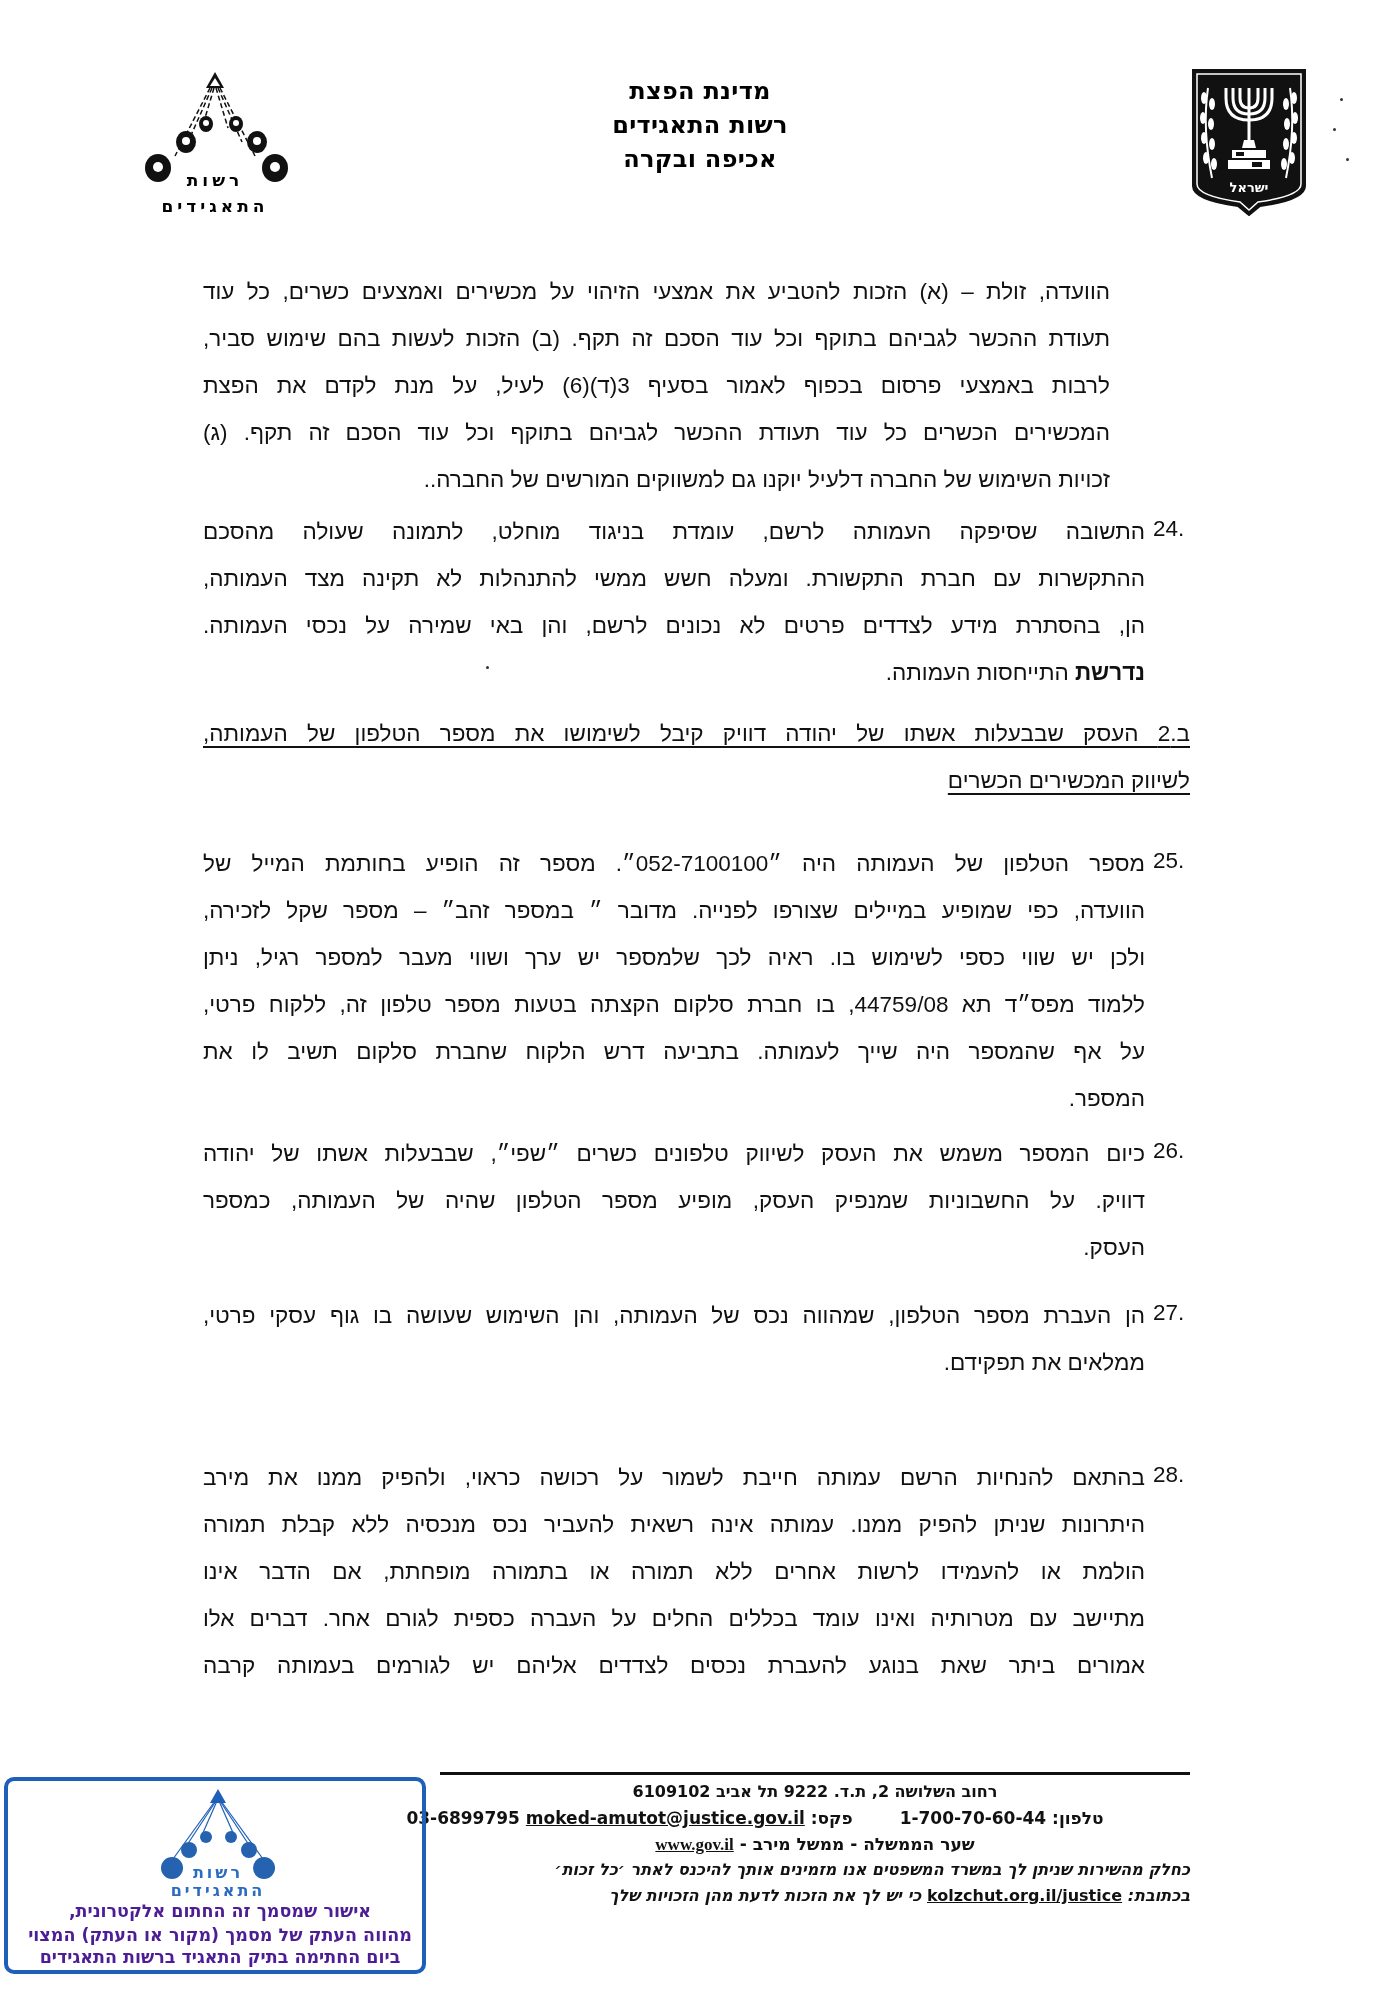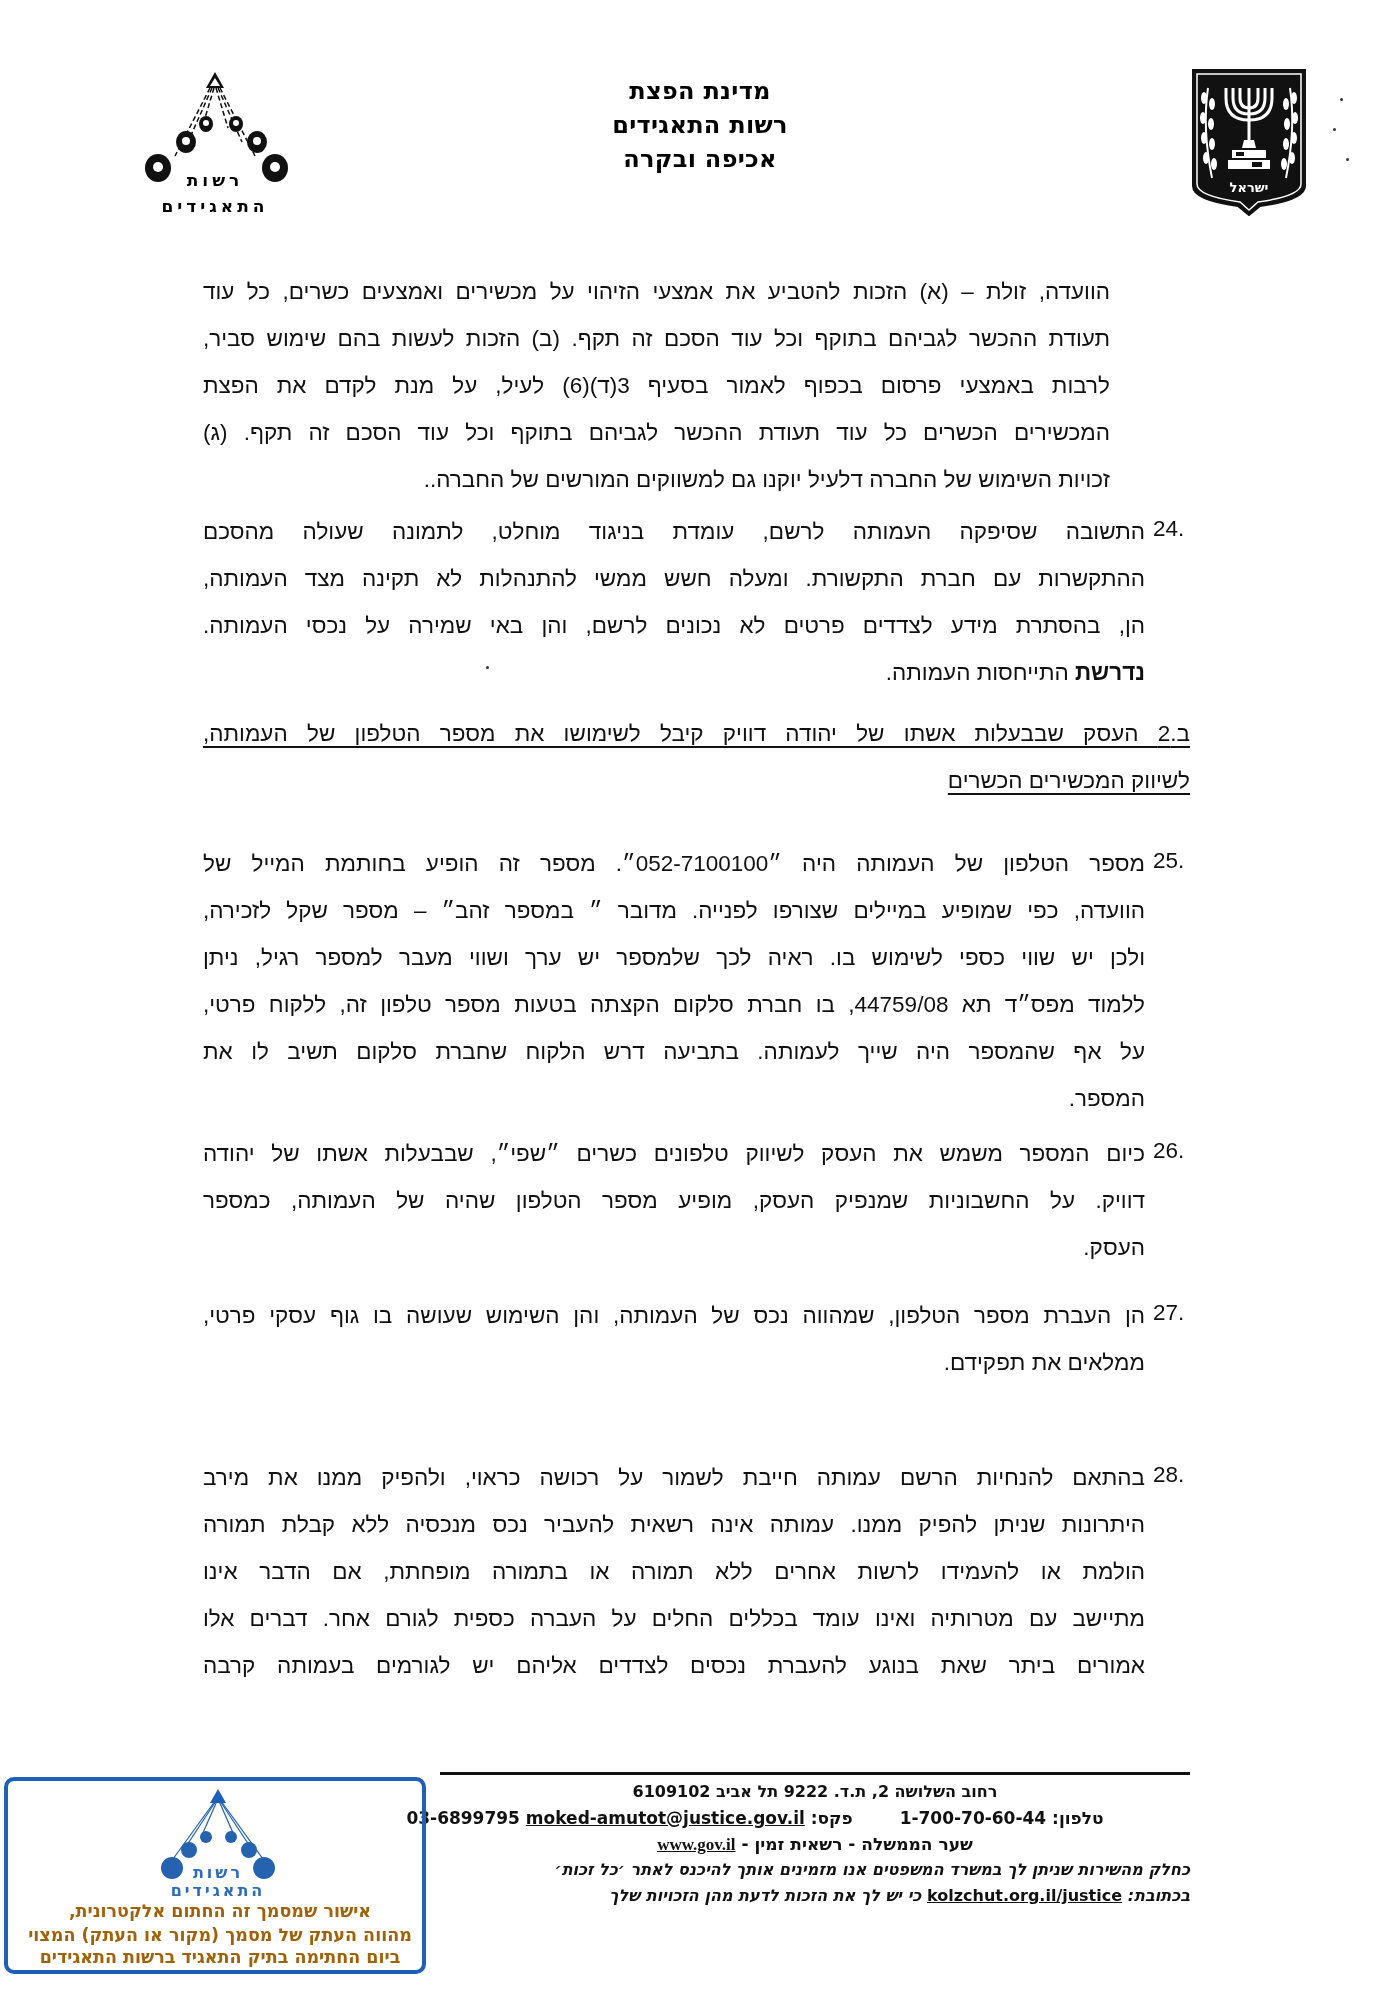--- a/index.html
+++ b/index.html
@@ -28,21 +28,21 @@
     
     .footer-rule { position: absolute; left: 440px; top: 1772px; width: 750px; height: 3px; background: #111; }
     .foot { position: absolute; direction: rtl; text-align: center; font-family: "DejaVu Sans", sans-serif;
             font-weight: bold; color: #111; white-space: nowrap; }
     .foot-it { font-style: italic; }
     .link { text-decoration: underline; }
 
     
     .stamp { position: absolute; left: 4px; top: 1777px; width: 422px; height: 197px; border: 4px solid #1e5fb8;
              border-radius: 10px; box-sizing: border-box; background: rgba(255,255,255,0.0); }
-    .stamp-text { position: absolute; left: 10px; width: 404px; direction: rtl; text-align: center; color: #a16207;
+    .stamp-text { position: absolute; left: 10px; width: 404px; direction: rtl; text-align: center; color: #4c1d95;
                   font-family: "DejaVu Sans", sans-serif; font-weight: bold; font-size: 17.5px; line-height: 25px; }
     .stamp-caption { position: absolute; direction: rtl; text-align: center; color: #2b6cc0;
                      font-family: "DejaVu Sans", sans-serif; font-weight: bold; font-size: 16px; letter-spacing: 3px; }
     .speck { position: absolute; width: 3px; height: 3px; background: #333; border-radius: 50%; }
   </style>
 </head>
 <body>
 
 <div class="logo-left">
   <svg width="150" height="120" viewBox="0 0 150 120">
@@ -190,21 +190,21 @@
 
 <div class="foot" style="left:320px; top:1806px; width:870px; font-size:17px; line-height:24px;">
   <span>טלפון:</span>
   <span style="direction:ltr;unicode-bidi:embed;margin-left:35px;">1-700-70-60-44</span>
   &nbsp;<span>פקס:</span>
   <span style="direction:ltr;unicode-bidi:embed;">03-6899795</span>
   <span class="link" style="direction:ltr;unicode-bidi:embed;">moked-amutot@justice.gov.il</span>
 </div>
 
 <div class="foot" style="left:440px; top:1832px; width:750px; font-size:17px; line-height:24px;">
-  <span>שער הממשלה - רשאית זמין -</span>
+  <span>שער הממשלה - ממשל מירב -</span>
   <span class="link" style="font-family:'Liberation Serif',serif; direction:ltr; unicode-bidi:embed;">www.gov.il</span>
 </div>
 
 <div class="foot foot-it" style="left:300px; top:1858px; width:890px; font-size:16px; line-height:24px; text-align:right;">כחלק מהשירות שניתן לך במשרד המשפטים אנו מזמינים אותך להיכנס לאתר ׳כל זכות׳</div>
 
 <div class="foot foot-it" style="left:300px; top:1884px; width:890px; font-size:16px; line-height:24px; text-align:right;">
   <span>בכתובת:</span>
   <span class="link" style="font-style:normal; direction:ltr; unicode-bidi:embed;">kolzchut.org.il/justice</span>
   <span>כי יש לך את הזכות לדעת מהן הזכויות שלך</span>
 </div>

